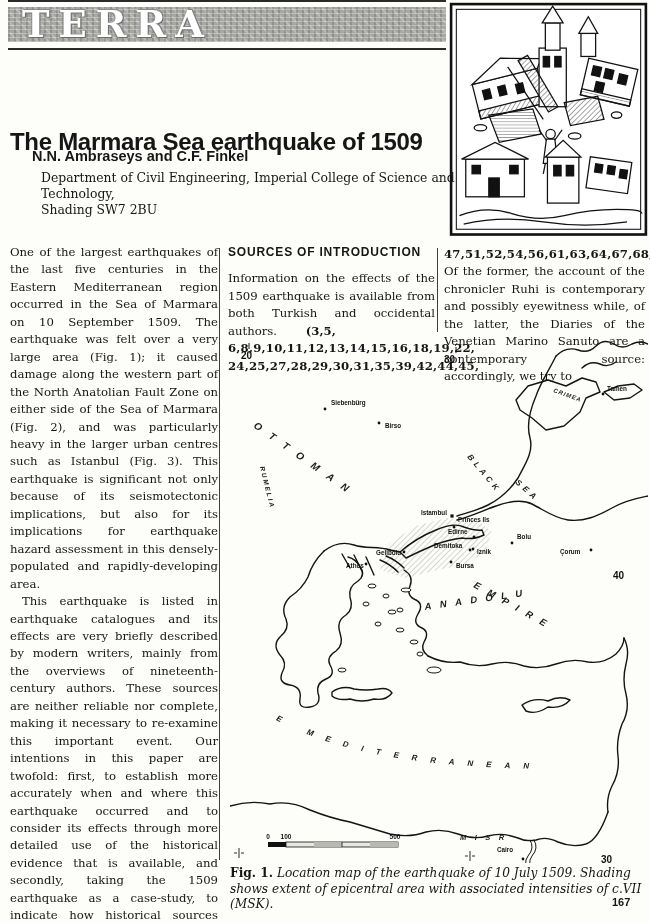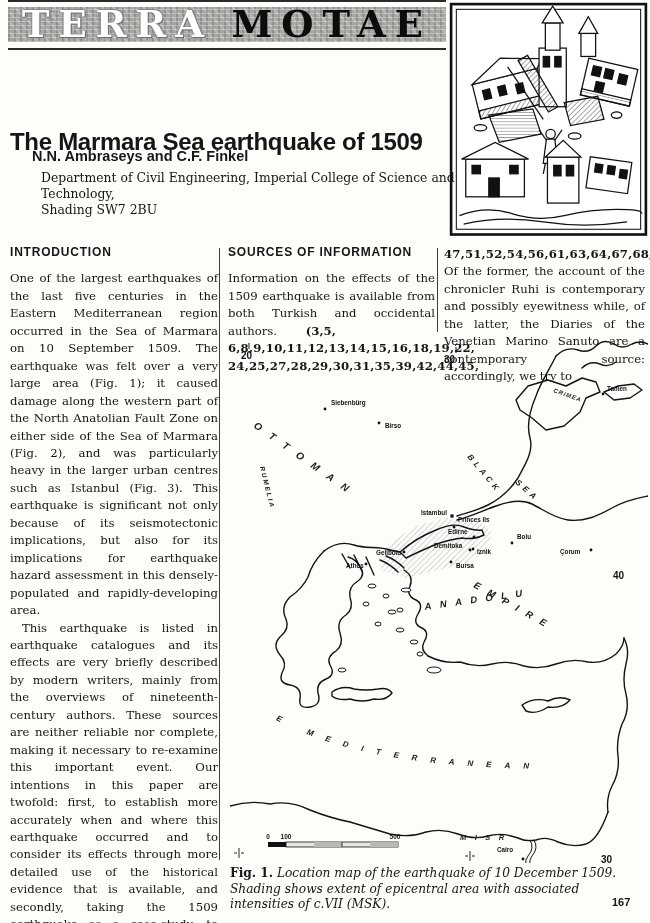--- a/index.html
+++ b/index.html
@@ -53,21 +53,20 @@
           font-weight:bold;font-size:11px;}
 </style>
 </head>
 <body>
 
 <div class="page">
 
   <div class="banner-wrap">
     <div class="banner">
       <span class="banner-word terra">TERRA</span>
-      <span class="banner-word motae">MOTAE</span>
     </div>
   </div>
 
   <div class="woodcut">
     <svg viewBox="0 0 190 224">
       <defs>
         <pattern id="wcHatch" width="3.5" height="3.5" patternTransform="rotate(45)" patternUnits="userSpaceOnUse">
           <line x1="0" y1="0" x2="0" y2="3.5" stroke="#2a2a2a" stroke-width="0.8"></line>
         </pattern>
         <pattern id="wcHatch2" width="3" height="3" patternUnits="userSpaceOnUse">
@@ -147,27 +146,26 @@
   <div class="authors">N.N. Ambraseys and C.F. Finkel</div>
   <div class="affil">
     <span>Department of Civil Engineering, Imperial College of Science and Technology,</span><br>
     <span>Shading SW7 2BU</span>
   </div>
 
   <div class="vrule r1"></div>
   <div class="vrule r2"></div>
 
   <div class="col col1">
-    <h2 class="colhead">INTRODUCTION</h2>
     <p>One of the largest earthquakes of the last five centuries in the Eastern Mediterranean region occurred in the Sea of Marmara on 10 September 1509. The earthquake was felt over a very large area (Fig. 1); it caused damage along the western part of the North Anatolian Fault Zone on either side of the Sea of Marmara (Fig. 2), and was particularly heavy in the larger urban centres such as Istanbul (Fig. 3). This earthquake is significant not only because of its seismotectonic implications, but also for its implications for earthquake hazard assessment in this densely-populated and rapidly-developing area.</p>
     <p class="indent"><span>This earthquake is listed in earthquake catalogues and its effects are very briefly described by modern writers, mainly from the overviews of nineteenth-century authors. These sources are neither reliable nor complete, making it necessary to re-examine this important event. Our intentions in this paper are twofold: first, to establish more accurately when and where this earthquake occurred and to consider its effects through more detailed use of the historical evidence that is available, and secondly, taking the 1509 earthquake as a case-study, to indicate how historical sources can be of use to the seismologist. Mechanical means of recording earthquakes have only been available for a century: in order to gain an understanding of tectonic processes over the longer term, it is imperative that all available historical sources be utilized, for data acquired during the last century alone are unlikely to be representative of the true seismicity of an area. </span></p>
   </div>
 
   <div class="col col2">
-    <h2 class="colhead">SOURCES OF INFORMATION</h2>
+    <h2 class="colhead">SOURCES OF INTRODUCTION</h2>
     <p><span>Information on the effects of the 1509 earthquake is available from both Turkish and occidental authors. </span><span class="cite">(3,5,</span><span class="cite-line">6,8,9,10,11,12,13,14,15,16,18,19,22,</span><span class="cite-line">24,25,27,28,29,30,31,35,39,42,44,45,</span></p>
   </div>
 
   <div class="col col3">
     <p><span class="cite-line">47,51,52,54,56,61,63,64,67,68,70)</span><span>Of the former, the account of the chronicler Ruhi is contemporary and possibly eyewitness while, of the latter, the Diaries of the Venetian Marino Sanuto are a contemporary source: accordingly, we try to</span></p>
   </div>
 
   <div class="map">
     <svg viewBox="0 0 418 535">
       <defs>
@@ -289,17 +287,17 @@
           <line x1="240" y1="523" x2="240" y2="533" stroke="#111" stroke-width="0.9"></line>
           <text class="scalelab" x="38" y="511" text-anchor="middle">0</text>
           <text class="scalelab" x="56" y="511" text-anchor="middle">100</text>
           <text class="scalelab" x="165" y="511" text-anchor="middle">500</text>
         </g>
     </svg>
   </div>
 
   <p class="caption">
     <span class="fig-label">Fig. 1.</span>
-    <span class="fig-text">Location map of the earthquake of 10 December 1509. Shading shows extent of epicentral area with associated intensities of c.VII (MSK).</span>
+    <span class="fig-text">Location map of the earthquake of 10 July 1509. Shading shows extent of epicentral area with associated intensities of c.VII (MSK).</span>
   </p>
 
   <div class="pageno">167</div>
 </div>
 
 </body></html>

